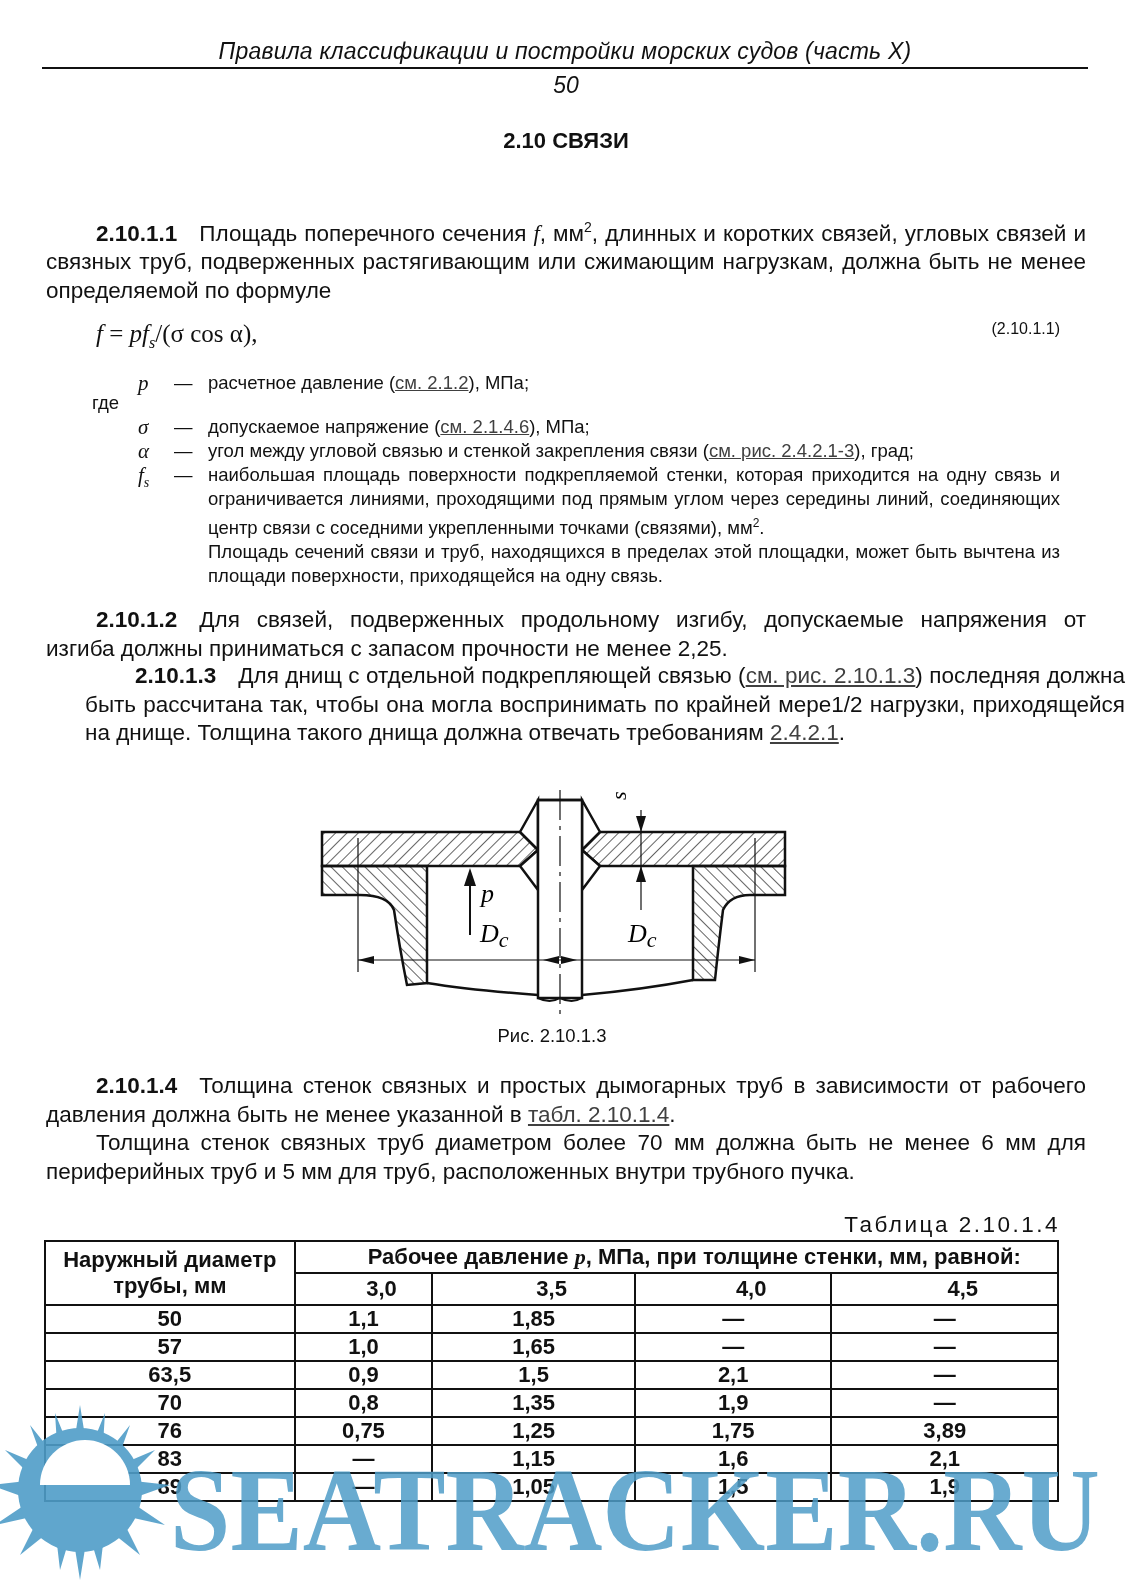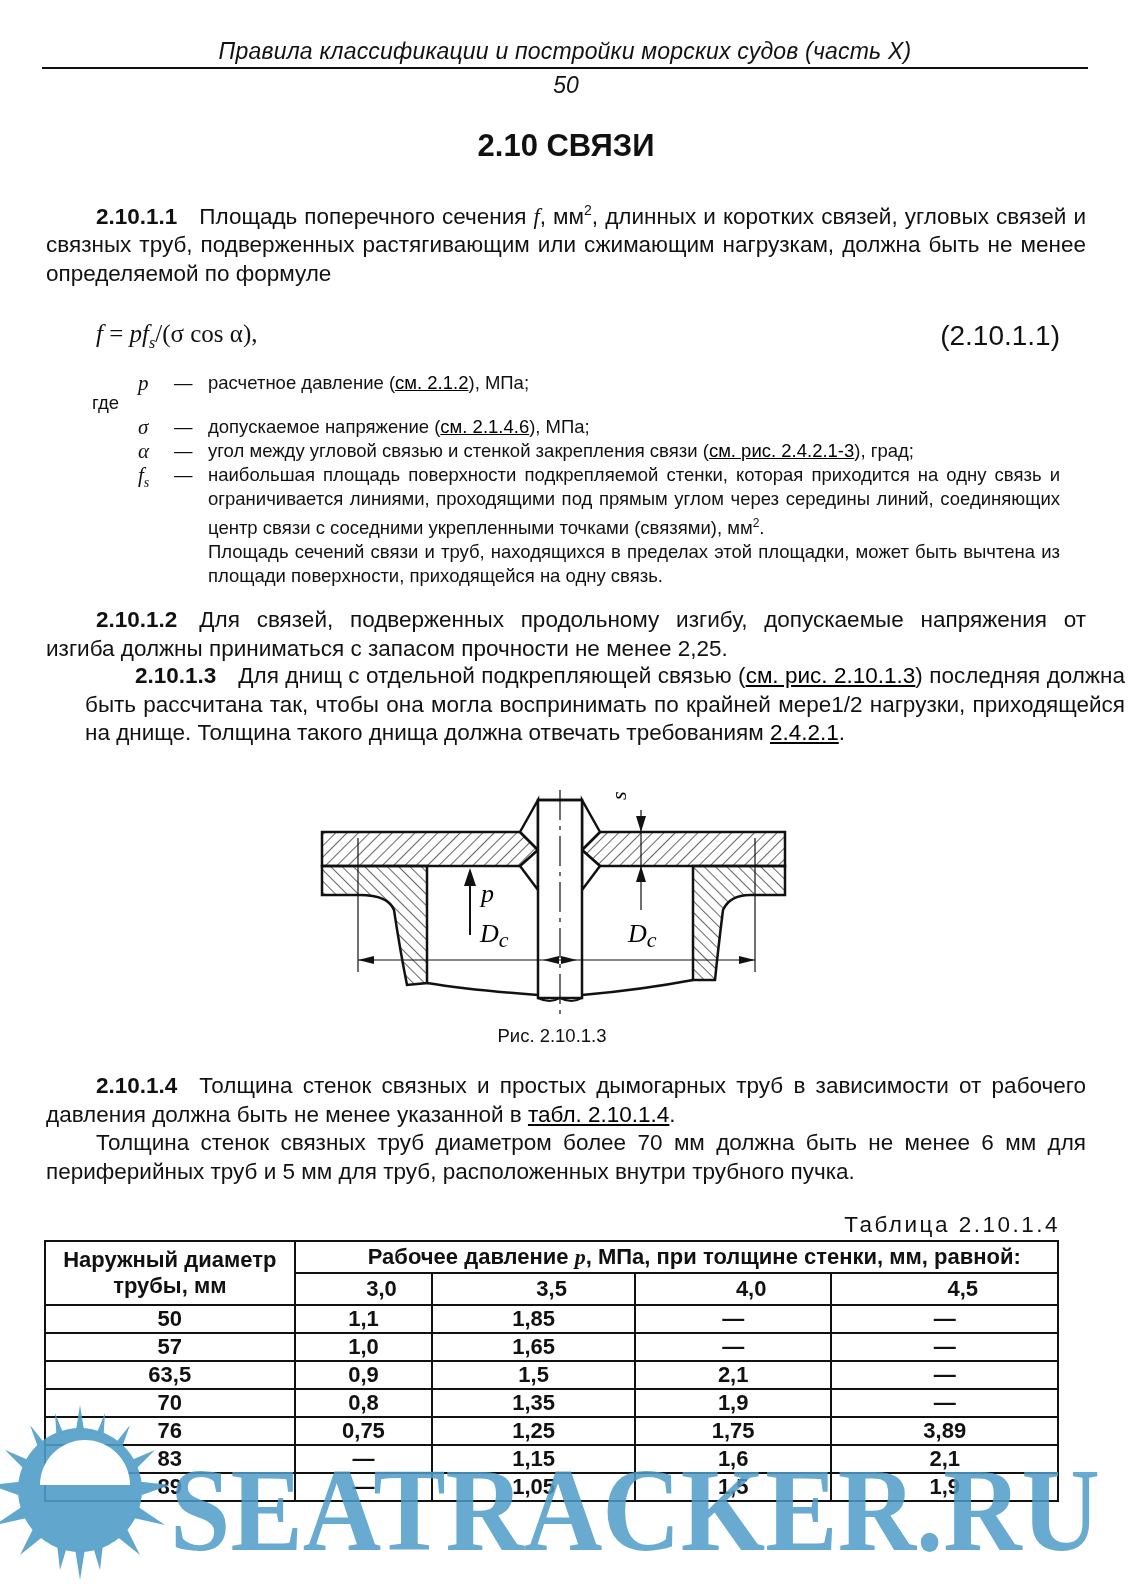--- a/index.html
+++ b/index.html
@@ -3,30 +3,30 @@
 <meta charset="utf-8">
 <style>
   html, body { margin:0; padding:0; background:#ffffff; }
   body { width:1132px; height:1590px; position:relative; overflow:hidden;
          font-family:"Liberation Sans", sans-serif; color:#111; }
   .page { position:absolute; left:0; top:0; width:1132px; height:1590px; }
   .running-head { position:absolute; left:42px; width:1046px; top:38px; text-align:center;
                   font-style:italic; font-size:23px; letter-spacing:0.2px; }
   .head-rule { position:absolute; left:42px; top:67px; width:1046px; height:2px; background:#111; }
   .page-num { position:absolute; left:0; width:1132px; top:72px; text-align:center; font-style:italic; font-size:23px; }
-  .sec-title { position:absolute; left:0; width:1132px; top:128px; text-align:center; font-weight:bold; font-size:31px; }
+  .sec-title { position:absolute; left:0; width:1132px; top:128px; text-align:center; font-weight:bold; font-size:22px; }
   .txt { position:absolute; left:46px; width:1040px; font-size:22.5px; line-height:28.5px; text-align:justify; }
   .ind { display:inline-block; width:50px; }
   .num { font-weight:bold; display:inline-block; margin-right:22px; }
   .sub-head { position:absolute; left:96px; top:182px; font-size:23px; font-weight:bold; }
   .sub-head .n { display:inline-block; width:110px; }
-  a.lnk, .lnk { color:#000000; text-decoration:underline; }
+  a.lnk, .lnk { color:#404040; text-decoration:underline; }
   .formula { position:absolute; left:96px; top:320px; font-family:"Liberation Serif", serif; font-size:25px; font-style:italic; }
   .formula .up { font-style:normal; }
-  .formula-num { position:absolute; right:72px; top:320px; font-size:28px; }
+  .formula-num { position:absolute; right:72px; top:320px; font-size:16px; }
   .defs { position:absolute; left:92px; top:371px; width:968px; font-size:18.5px; line-height:24px; }
   .def-row { display:flex; }
   .def-where { width:46px;margin-top:20px; }
   .def-sym { width:36px; font-family:"Liberation Serif", serif; font-style:italic; font-size:21px; }
   .def-dash { width:34px; }
   .def-text { flex:1; text-align:justify; }
   .figure { position:absolute; left:310px; top:790px; width:500px; height:230px; }
   .fig-cap { position:absolute; left:0; width:1104px; top:1025px; text-align:center; font-size:18.5px; }
   .tbl-title { position:absolute; right:72px; top:1212px; font-size:22.5px; letter-spacing:2.5px; }
   table.t { position:absolute; left:44px; top:1240px; width:1015px; border-collapse:collapse; font-size:22px;font-weight:bold; }
@@ -39,21 +39,21 @@
 
 <div class="page">
 
   <div class="running-head">Правила классификации и постройки морских судов (часть X)</div>
   <div class="head-rule"></div>
   <div class="page-num">50</div>
 
   <div class="sec-title">2.10 СВЯЗИ</div>
 
 
-  <div class="txt" style="top:196px;">
+  <div class="txt" style="top:213px;">
     <span class="ind"></span><span class="num">2.10.1.1</span><span>Площадь поперечного сечения </span><i style="font-family:'Liberation Serif',serif;">f</i><span>, мм</span><sup style="font-size:14px;">2</sup><span>, длинных и коротких связей, угловых</span>
     <span>связей и связных труб, подверженных растягивающим или сжимающим нагрузкам, должна быть не менее определяемой по формуле</span>
   </div>
 
   <div class="formula">
     <span>f</span><span class="up"> = </span><span>pf</span><sub style="font-size:16px;">s</sub><span class="up">/(σ cos α),</span>
   </div>
   <div class="formula-num">(2.10.1.1)</div>
 
   <div class="defs">

